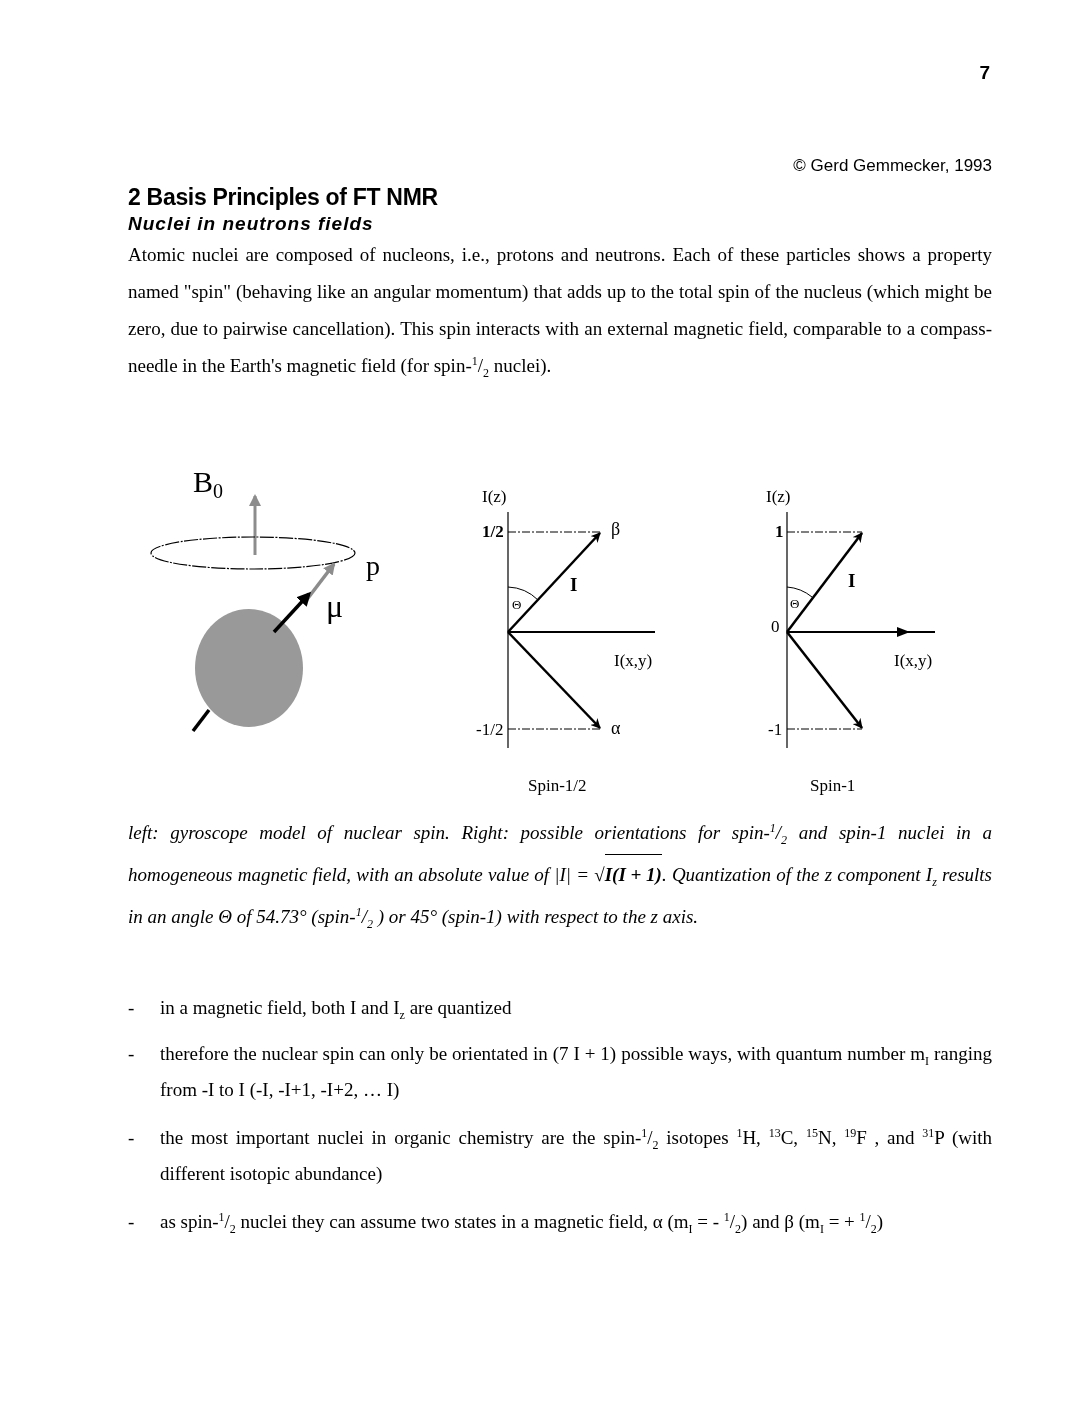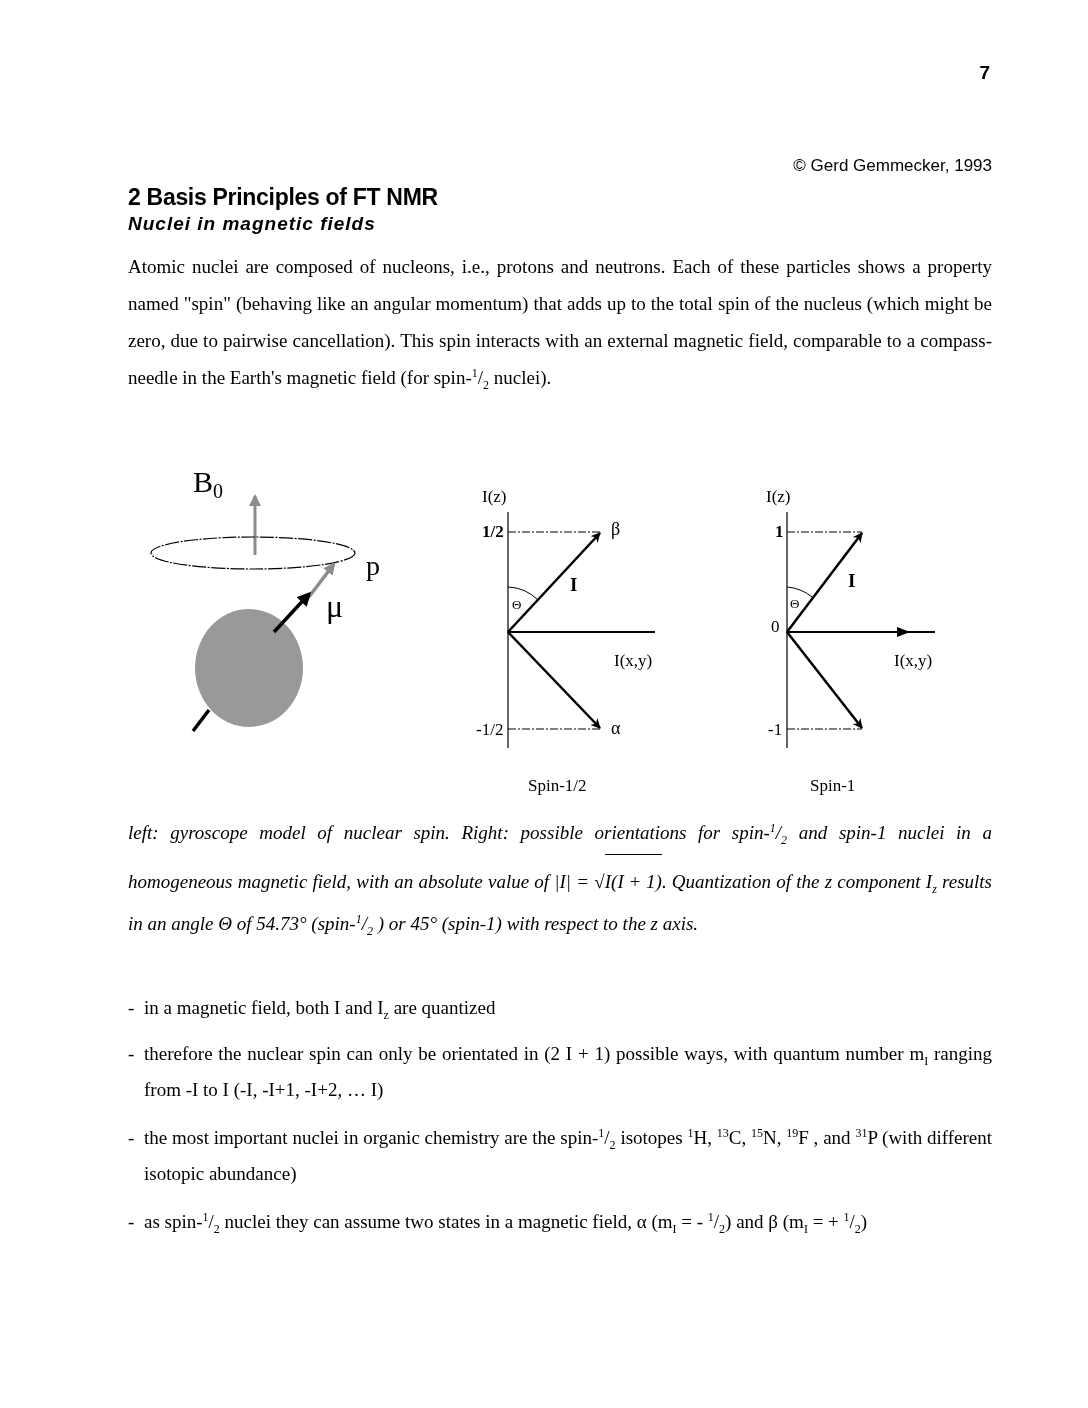--- a/index.html
+++ b/index.html
@@ -3,43 +3,43 @@
 <meta charset="utf-8">
 <style>
   html, body { margin:0; padding:0; background:#ffffff; }
   body { width:1088px; height:1408px; position:relative; overflow:hidden; color:#000; font-family:"Liberation Serif", serif; }
   .abs { position:absolute; }
   .page-number { right:98px; top:62px; font-family:"Liberation Sans", sans-serif; font-weight:bold; font-size:19px; }
   .chapter-title { left:128px; top:150px; font-family:"Liberation Sans", sans-serif; font-weight:bold; font-size:23px; letter-spacing:-0.3px;margin-top:34px; }
   .copyright { right:96px; top:156px; font-family:"Liberation Sans", sans-serif; font-size:17px; }
   .section-title { left:128px; top:213px; font-family:"Liberation Sans", sans-serif; font-weight:bold; font-style:italic; font-size:19px; letter-spacing:1px; }
   .para { left:128px; width:864px; font-size:19px; line-height:37px; text-align:justify; text-align-last:left; }
-  .intro { top:248px; }
+  .intro { top:236px; }
   .caption { top:812px; font-style:italic; font-size:19px; line-height:42px; }
   sup, sub { font-size:12px; line-height:0; }
   .frac { white-space:nowrap; }
   .frac sup { vertical-align:super; }
   .frac sub { vertical-align:sub; }
   .bullet { left:128px; width:864px; font-size:19px; line-height:36px; }
   .bullet .dash { position:absolute; left:0; top:0; }
-  .bullet .btext { margin-left:16px; display:block; text-align:justify; text-align-last:left; }
+  .bullet .btext { margin-left:32px; display:block; text-align:justify; text-align-last:left; }
   .b1 { top:990px; }
   .b2 { top:1036px; }
   .b3 { top:1120px; }
   .b4 { top:1204px; }
-  .sqrt { display:inline-block; border-top:1.5px solid #000; line-height:20px; padding-top:17px; }
+  .sqrt { display:inline-block; border-top:1.5px solid #000; line-height:20px; padding-top:10px;font-weight:bold; }
   svg text { font-family:"Liberation Serif", serif; }
 </style>
 </head>
 <body>
 
 <div class="abs page-number">7</div>
 <div class="abs chapter-title">2 Basis Principles of FT NMR</div>
 <div class="abs copyright">© Gerd Gemmecker, 1993</div>
-<div class="abs section-title">Nuclei in magnetic fields</div>
+<div class="abs section-title">Nuclei in neutrons fields</div>
 
 <div class="abs para intro"><span>Atomic nuclei are composed of nucleons, i.e., protons and neutrons. Each of these particles shows a property named "spin" (behaving like an angular momentum) that adds up to the total spin of the nucleus (which might be zero, due to pairwise cancellation). This spin interacts with an external magnetic field, comparable to a compass-needle in the Earth's magnetic field (for spin-</span><span class="frac"><sup>1</sup>/<sub>2</sub></span><span> nuclei).</span></div>
 
 <svg class="abs" style="left:0;top:0" width="1088" height="810">
   <defs>
     <marker id="ah-black" markerWidth="10" markerHeight="10" refX="9" refY="5" orient="auto" markerUnits="userSpaceOnUse">
       <path d="M0,0 L10,5 L0,10 L3,5 Z" fill="#000"></path>
     </marker>
     <marker id="ah-gray" markerWidth="12" markerHeight="12" refX="10" refY="6" orient="auto" markerUnits="userSpaceOnUse">
       <path d="M0,0 L12,6 L0,12 Z" fill="#8c8c8c"></path>
@@ -102,21 +102,21 @@
 
 <div class="abs para caption"><span>left: gyroscope model of nuclear spin. Right: possible orientations for spin-</span><span class="frac"><sup>1</sup>/<sub>2</sub></span><span>  and spin-1 nuclei in a homogeneous magnetic field, with an absolute value of |</span><span>I</span><span>| = </span>√<span class="sqrt">I(I + 1)</span><span>. Quantization of the z component I</span><sub>z</sub><span> results in an angle Θ of 54.73° (spin-</span><span class="frac"><sup>1</sup>/<sub>2</sub></span><span> ) or 45° (spin-1) with respect to the z axis.</span></div>
 
 <div class="abs bullet b1">
   <span class="dash">-</span>
   <span class="btext"><span>in a magnetic field, both I and I</span><sub>z</sub><span> are quantized</span></span>
 </div>
 
 <div class="abs bullet b2">
   <span class="dash">-</span>
-  <span class="btext"><span>therefore the nuclear spin can only be orientated in (2 I + 1) possible ways, with quantum number m</span><sub>I</sub><span> ranging from -I to I (-I, -I+1, -I+2, … I)</span></span>
+  <span class="btext"><span>therefore the nuclear spin can only be orientated in (7 I + 1) possible ways, with quantum number m</span><sub>I</sub><span> ranging from -I to I (-I, -I+1, -I+2, … I)</span></span>
 </div>
 
 <div class="abs bullet b3">
   <span class="dash">-</span>
   <span class="btext"><span>the most important nuclei in organic chemistry are the spin-</span><span class="frac"><sup>1</sup>/<sub>2</sub></span><span>  isotopes </span><sup>1</sup><span>H</span><span>, </span><sup>13</sup><span>C</span><span>, </span><sup>15</sup><span>N</span><span>, </span><sup>19</sup><span>F</span><span> , and </span><sup>31</sup><span>P</span><span> (with different isotopic abundance)</span></span>
 </div>
 
 <div class="abs bullet b4">
   <span class="dash">-</span>
   <span class="btext"><span>as spin-</span><span class="frac"><sup>1</sup>/<sub>2</sub></span><span>  nuclei they can assume two states in a magnetic field, </span><span>α</span><span> (m</span><sub>I</sub><span> = - </span><span class="frac"><sup>1</sup>/<sub>2</sub></span><span>) and </span><span>β</span><span> (m</span><sub>I</sub><span> = + </span><span class="frac"><sup>1</sup>/<sub>2</sub></span><span>)</span></span>

